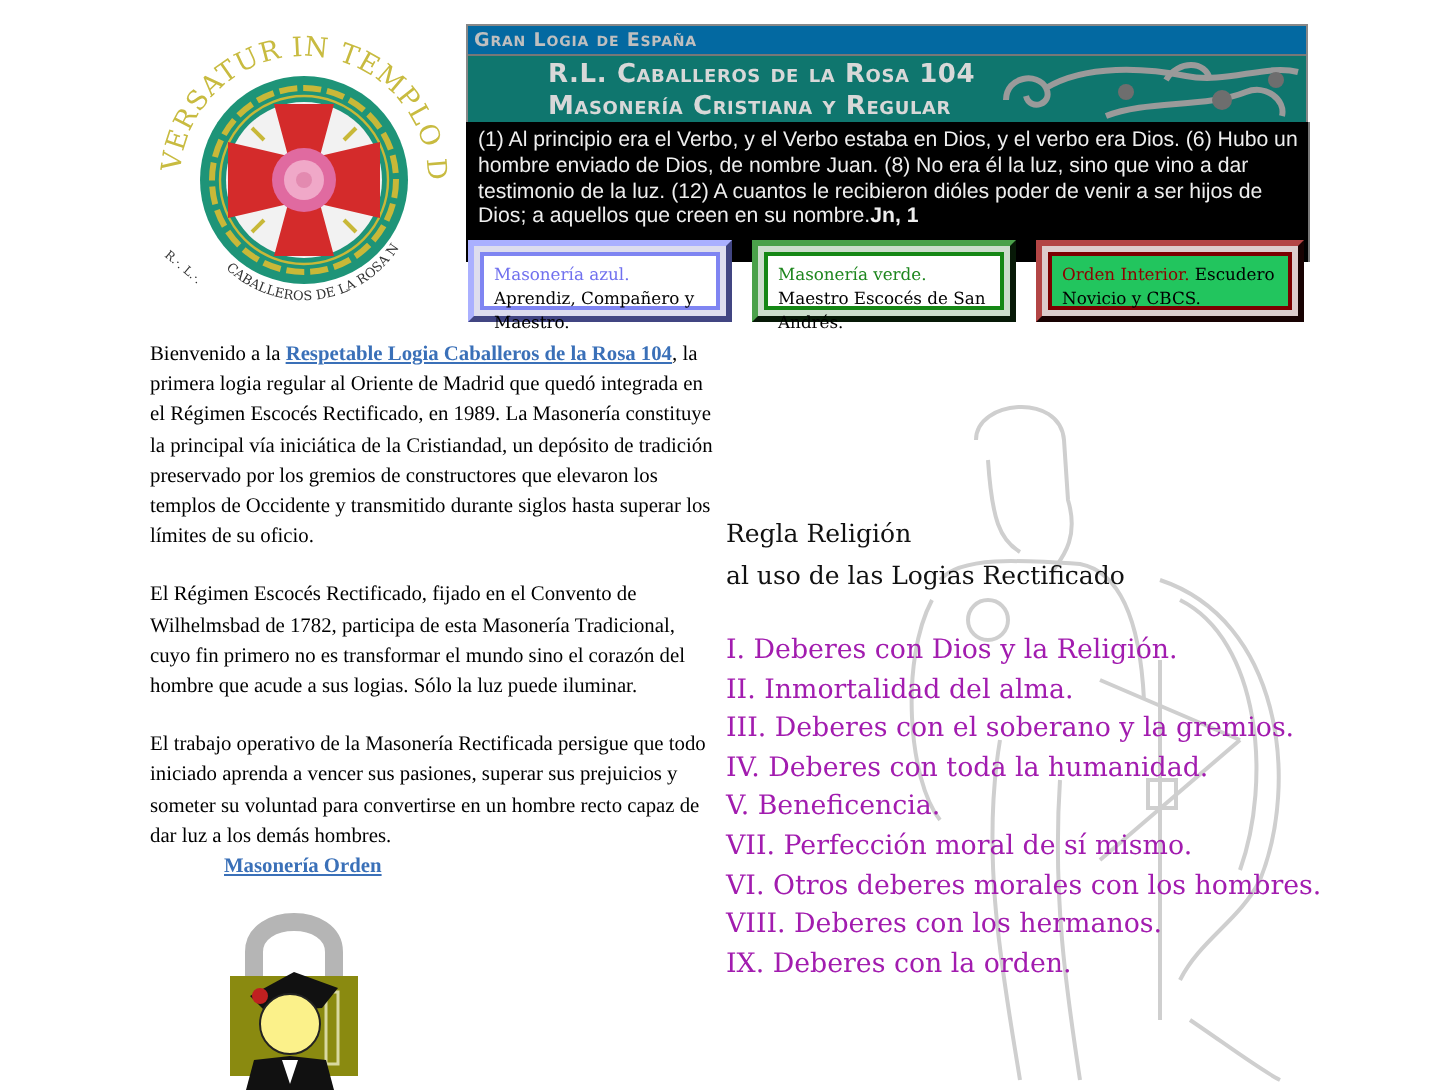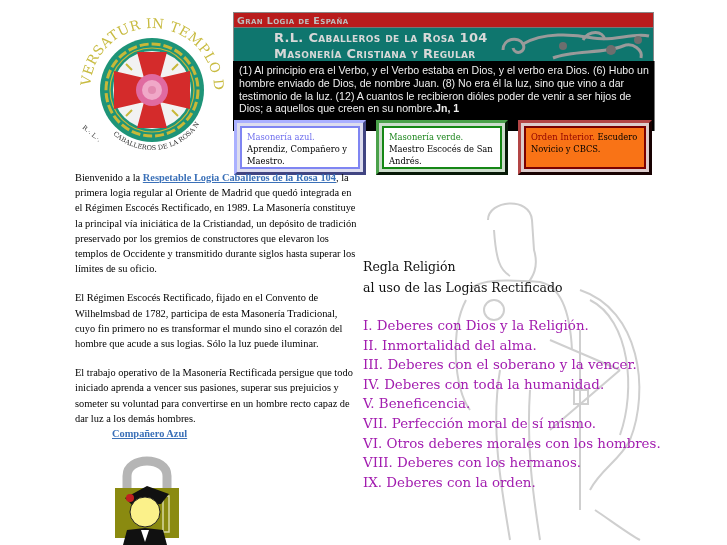--- a/index.html
+++ b/index.html
@@ -3,38 +3,38 @@
 <meta charset="utf-8">
 <style>
   html, body { margin:0; padding:0; background:#fff; }
   body { width:727px; height:545px; position:relative; overflow:hidden; font-family:"Liberation Serif", serif; color:#000; }
 
   
   .seal { position:absolute; left:76px; top:8px; width:152px; height:152px; }
 
   
   .banner { position:absolute; left:233px; top:12px; width:419px; background:#000; border:1px solid #888; }
-  .banner-top { height:14px; background:#b91c1c; border-bottom:1px solid #777; display:flex; justify-content:space-between; align-items:center; padding:0 3px; font-family:"DejaVu Sans", sans-serif; font-weight:bold; font-size:9.5px; letter-spacing:0.4px; color:#bfbfbf; font-variant:small-caps; }
+  .banner-top { height:14px; background:#0369a1; border-bottom:1px solid #777; display:flex; justify-content:space-between; align-items:center; padding:0 3px; font-family:"DejaVu Sans", sans-serif; font-weight:bold; font-size:9.5px; letter-spacing:0.4px; color:#bfbfbf; font-variant:small-caps; }
   .banner-mid { height:36px; position:relative; border-bottom:2px solid #999; overflow:hidden; background:#0f766e; }
   .banner-mid .t1, .banner-mid .t2 { position:absolute; left:40px; font-family:"DejaVu Sans", sans-serif; font-weight:bold; color:#d8d8d8; font-variant:small-caps; font-size:13px; letter-spacing:0.3px; }
   .banner-mid .t1 { top:2px; }
   .banner-mid .t2 { top:18px; }
   .ornament { position:absolute; right:0; top:0; width:160px; height:36px; }
   .quote { position:absolute; left:233px; top:61px; width:411px; height:52px; background:#000; color:#eee; font-family:Liberation Sans, sans-serif; font-size:10.6px; line-height:12.8px; padding:3px 4px 15px 6px; border-right:1px solid #777; }
   .quote b { font-weight:bold; }
 
   
-  .box { position:absolute; top:120px; height:55px; box-sizing:border-box; border:3px outset; font-family:"DejaVu Serif", serif; font-size:8.4px; line-height:12px; background:#fff; }
+  .box { position:absolute; top:120px; height:41px; box-sizing:border-box; border:3px outset; font-family:"DejaVu Serif", serif; font-size:8.4px; line-height:12px; background:#fff; }
   .box .inner { position:absolute; left:3px; top:3px; right:3px; bottom:3px; border:2px solid; padding:3px 5px 0 5px; box-sizing:border-box; }
   .box-blue { left:234px; width:132px; border-color:#aab0ff #6b72d6 #6b72d6 #aab0ff; background:#dde; }
   .box-blue .inner { border-color:#7f85f2; background:#fff; }
   .box-green { left:376px; width:132px; border-color:#4aa14a #1f6e1f #1f6e1f #4aa14a; background:#cdc; }
   .box-green .inner { border-color:#158715; background:#fff; }
   .box-red { left:518px; width:134px; border-color:#b34545 #6d0d0d #6d0d0d #b34545; background:#dcc; }
-  .box-red .inner { border-color:#7b0000; background:#f97316; }
+  .box-red .inner { border-color:#7b0000; background:#22c55e; }
   .hl-blue { color:#7070ee; }
   .hl-green { color:#1d861d; }
   .hl-red { color:#8f0000; }
 
   
   .left-text { position:absolute; left:75px; top:170px; width:285px; font-size:10.4px; line-height:15.2px; }
   .left-text p { margin:0 0 14px 0; }
   .left-text a { color:#3a70b8; font-weight:bold; text-decoration:underline; }
   .azul-link { position:absolute; left:112px; top:428px; font-size:10.4px; font-weight:bold; color:#3a70b8; text-decoration:underline; }
   .lock { position:absolute; left:111px; top:452px; width:72px; height:93px; }
@@ -105,21 +105,21 @@
 </div>
 <div class="box box-red">
   <div class="inner"><span class="hl-red">Orden Interior.</span><span> Escudero Novicio y CBCS.</span></div>
 </div>
 
 <div class="left-text">
   <p><span>Bienvenido a la </span><a href="#">Respetable Logia Caballeros de la Rosa 104</a><span>, la primera logia regular al Oriente de Madrid que quedó integrada en el Régimen Escocés Rectificado, en 1989. La Masonería constituye la principal vía iniciática de la Cristiandad, un depósito de tradición preservado por los gremios de constructores que elevaron los templos de Occidente y transmitido durante siglos hasta superar los límites de su oficio.</span></p>
   <p>El Régimen Escocés Rectificado, fijado en el Convento de Wilhelmsbad de 1782, participa de esta Masonería Tradicional, cuyo fin primero no es transformar el mundo sino el corazón del hombre que acude a sus logias. Sólo la luz puede iluminar.</p>
   <p>El trabajo operativo de la Masonería Rectificada persigue que todo iniciado aprenda a vencer sus pasiones, superar sus prejuicios y someter su voluntad para convertirse en un hombre recto capaz de dar luz a los demás hombres.</p>
 </div>
-<a href="#" class="azul-link">Compañero Azul</a>
+<a href="#" class="azul-link">Masonería Orden</a>
 
 <svg class="lock" viewBox="0 0 72 93">
   <path d="M16 40 L16 24 C16 4 56 4 56 24 L56 40" fill="none" stroke="#b5b5b5" stroke-width="9"></path>
   <rect x="4" y="36" width="64" height="50" fill="#8a8a10"></rect>
   <rect x="52" y="44" width="6" height="36" fill="none" stroke="#d8d8a0" stroke-width="1.5"></rect>
   <path d="M14 46 L36 34 L58 42 L50 52 L22 54 Z" fill="#111"></path>
   <circle cx="19" cy="46" r="4" fill="#c02020"></circle>
   <circle cx="34" cy="60" r="15" fill="#fbf18a" stroke="#222" stroke-width="1"></circle>
   <path d="M12 93 L16 78 L34 76 L52 78 L56 93 Z" fill="#111"></path>
   <path d="M30 78 L34 90 L38 78" fill="#fff"></path>
@@ -140,20 +140,20 @@
   <path d="M165 320 C180 330 200 345 210 350"></path>
 </svg>
 
 <div class="regla-title">
   <div>Regla Religión</div>
   <div>al uso de las Logias Rectificado</div>
 </div>
 <ul class="regla-list">
   <li>I. Deberes con Dios y la Religión.</li>
   <li>II. Inmortalidad del alma.</li>
-  <li>III. Deberes con el soberano y la vencer.</li>
+  <li>III. Deberes con el soberano y la gremios.</li>
   <li>IV. Deberes con toda la humanidad.</li>
   <li>V. Beneficencia.</li>
   <li>VII. Perfección moral de sí mismo.</li>
   <li>VI. Otros deberes morales con los hombres.</li>
   <li>VIII. Deberes con los hermanos.</li>
   <li>IX. Deberes con la orden.</li>
 </ul>
 
 </body></html>

